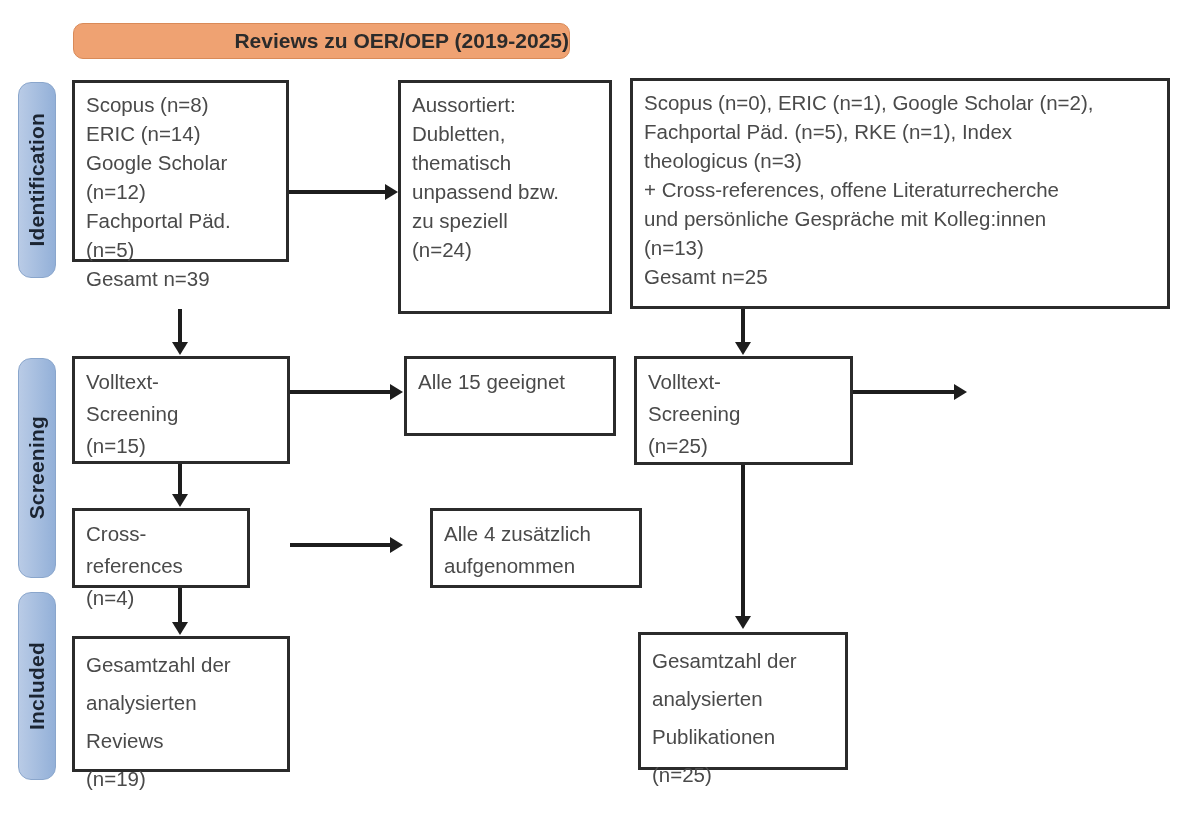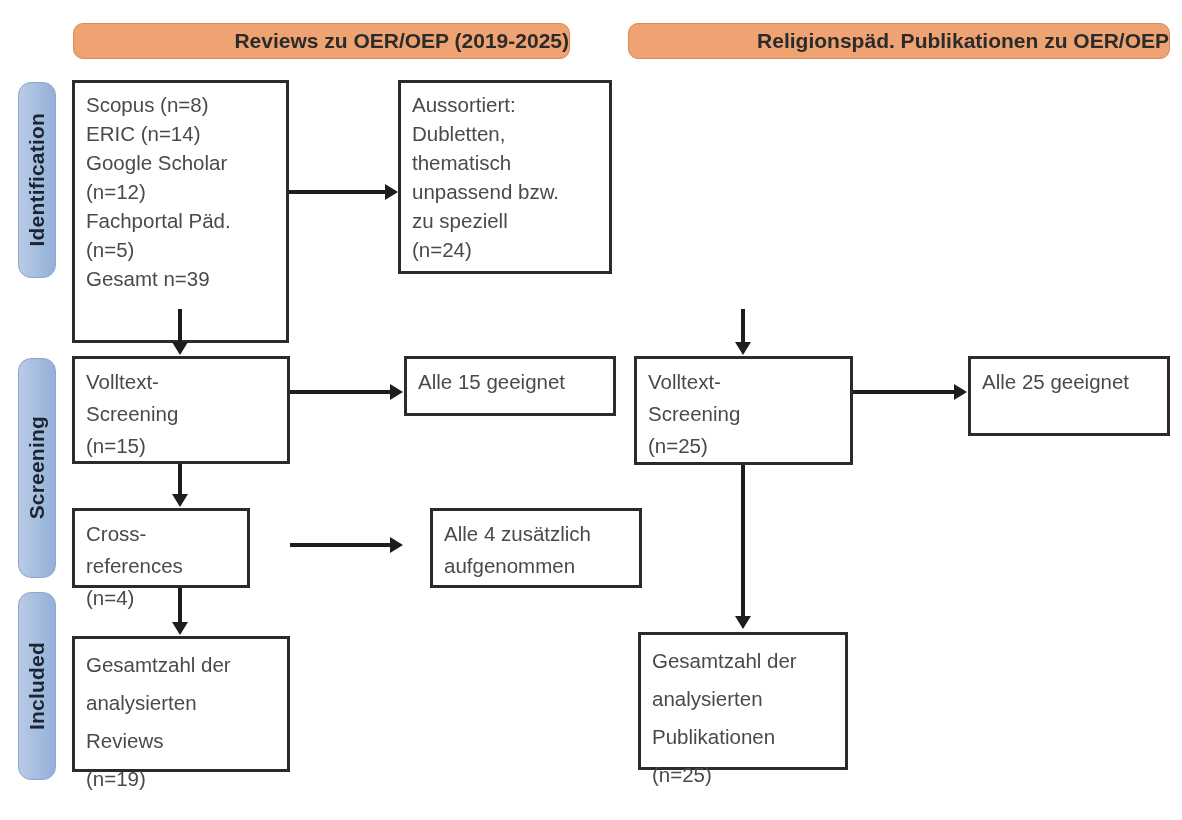--- a/index.html
+++ b/index.html
@@ -123,56 +123,53 @@
   </div>
 
   <div class="stage-pill" style="left:18px; top:592px; width:38px; height:188px;">
     <span>Included</span>
   </div>
 
   <div class="col-header" style="left:73px; top:23px; width:497px; height:36px;">
     <span>Reviews zu OER/OEP (2019-2025)</span>
   </div>
 
-  <div class="col-header" style="left:628px; top:23px; width:542px; height:36px;">
-    <span>Religionspäd. Publikationen zu OER/OEP</span>
-  </div>
-
-  <div class="flow-box tight" style="left:72px; top:80px; width:217px; height:263px;">
+
+  <div class="flow-box tight" style="left:72px; top:80px; width:217px; height:182px;">
     <div class="box-text">Scopus (n=8)
 ERIC (n=14)
 Google Scholar
 (n=12)
 Fachportal Päd.
 (n=5)
 Gesamt n=39</div>
   </div>
 
-  <div class="flow-box tight" style="left:398px; top:80px; width:214px; height:194px;">
+  <div class="flow-box tight" style="left:398px; top:80px; width:214px; height:234px;">
     <div class="box-text">Aussortiert:
 Dubletten,
 thematisch
 unpassend bzw.
 zu speziell
 (n=24)</div>
   </div>
 
   <div class="conn-h" style="left:289px; top:190px; width:97px;"></div>
   <div class="arrow-right" style="left:385px; top:184px;"></div>
 
   <div class="conn-v" style="left:178px; top:309px; height:35px;"></div>
   <div class="arrow-down" style="left:172px; top:342px;"></div>
 
   <div class="flow-box" style="left:72px; top:356px; width:218px; height:108px;">
     <div class="box-text">Volltext-
 Screening
 (n=15)</div>
   </div>
 
-  <div class="flow-box" style="left:404px; top:356px; width:212px; height:60px;">
+  <div class="flow-box" style="left:404px; top:356px; width:212px; height:80px;">
     <div class="box-text">Alle 15 geeignet</div>
   </div>
 
   <div class="conn-h" style="left:290px; top:390px; width:101px;"></div>
   <div class="arrow-right" style="left:390px; top:384px;"></div>
 
   <div class="conn-v" style="left:178px; top:464px; height:32px;"></div>
   <div class="arrow-down" style="left:172px; top:494px;"></div>
 
   <div class="flow-box" style="left:72px; top:508px; width:178px; height:80px;">
@@ -191,33 +188,39 @@
   <div class="conn-v" style="left:178px; top:588px; height:36px;"></div>
   <div class="arrow-down" style="left:172px; top:622px;"></div>
 
   <div class="flow-box compact" style="left:72px; top:636px; width:218px; height:136px;">
     <div class="box-text">Gesamtzahl der
 analysierten
 Reviews
 (n=19)</div>
   </div>
 
+  <div class="flow-box tight" style="left:630px; top:78px; width:540px; height:231px;">
+    <div class="box-text">Scopus (n=0), ERIC (n=1), Google Scholar (n=2),
+Fachportal Päd. (n=5), RKE (n=1), Index
+theologicus (n=3)
++ Cross-references, offene Literaturrecherche
+und persönliche Gespräche mit Kolleg:innen
+(n=13)
+Gesamt n=25</div>
+  </div>
 
   <div class="conn-v" style="left:741px; top:309px; height:35px;"></div>
   <div class="arrow-down" style="left:735px; top:342px;"></div>
 
   <div class="flow-box" style="left:634px; top:356px; width:219px; height:109px;">
     <div class="box-text">Volltext-
 Screening
 (n=25)</div>
   </div>
 
-  <div class="flow-box" style="left:968px; top:356px; width:202px; height:80px;">
-    <div class="box-text">Alle 25 geeignet</div>
-  </div>
 
   <div class="conn-h" style="left:853px; top:390px; width:102px;"></div>
   <div class="arrow-right" style="left:954px; top:384px;"></div>
 
   <div class="conn-v" style="left:741px; top:465px; height:152px;"></div>
   <div class="arrow-down" style="left:735px; top:616px;"></div>
 
   <div class="flow-box compact" style="left:638px; top:632px; width:210px; height:138px;">
     <div class="box-text">Gesamtzahl der
 analysierten

